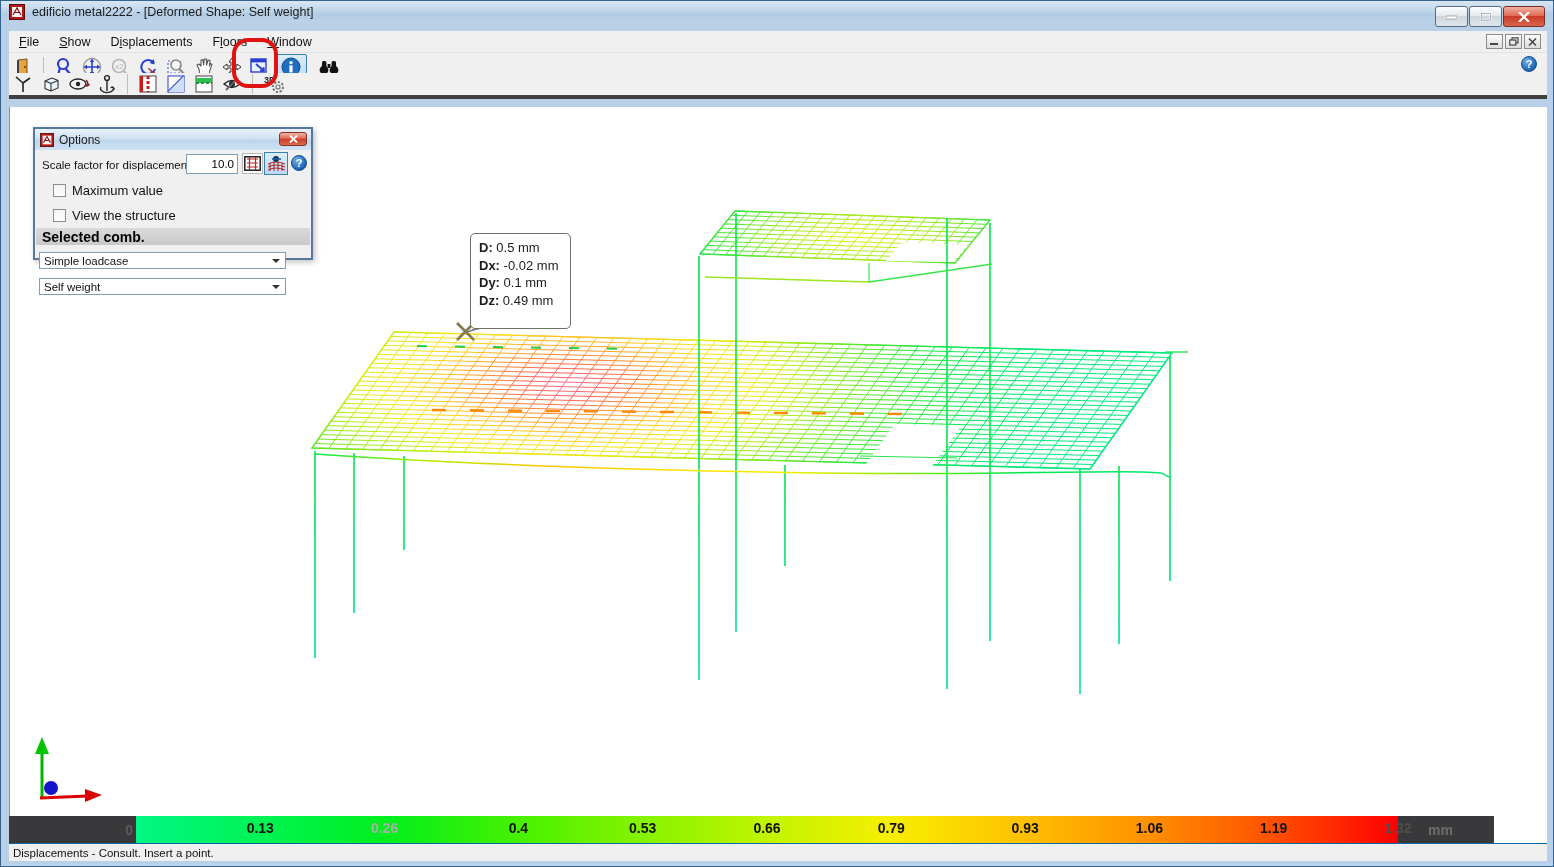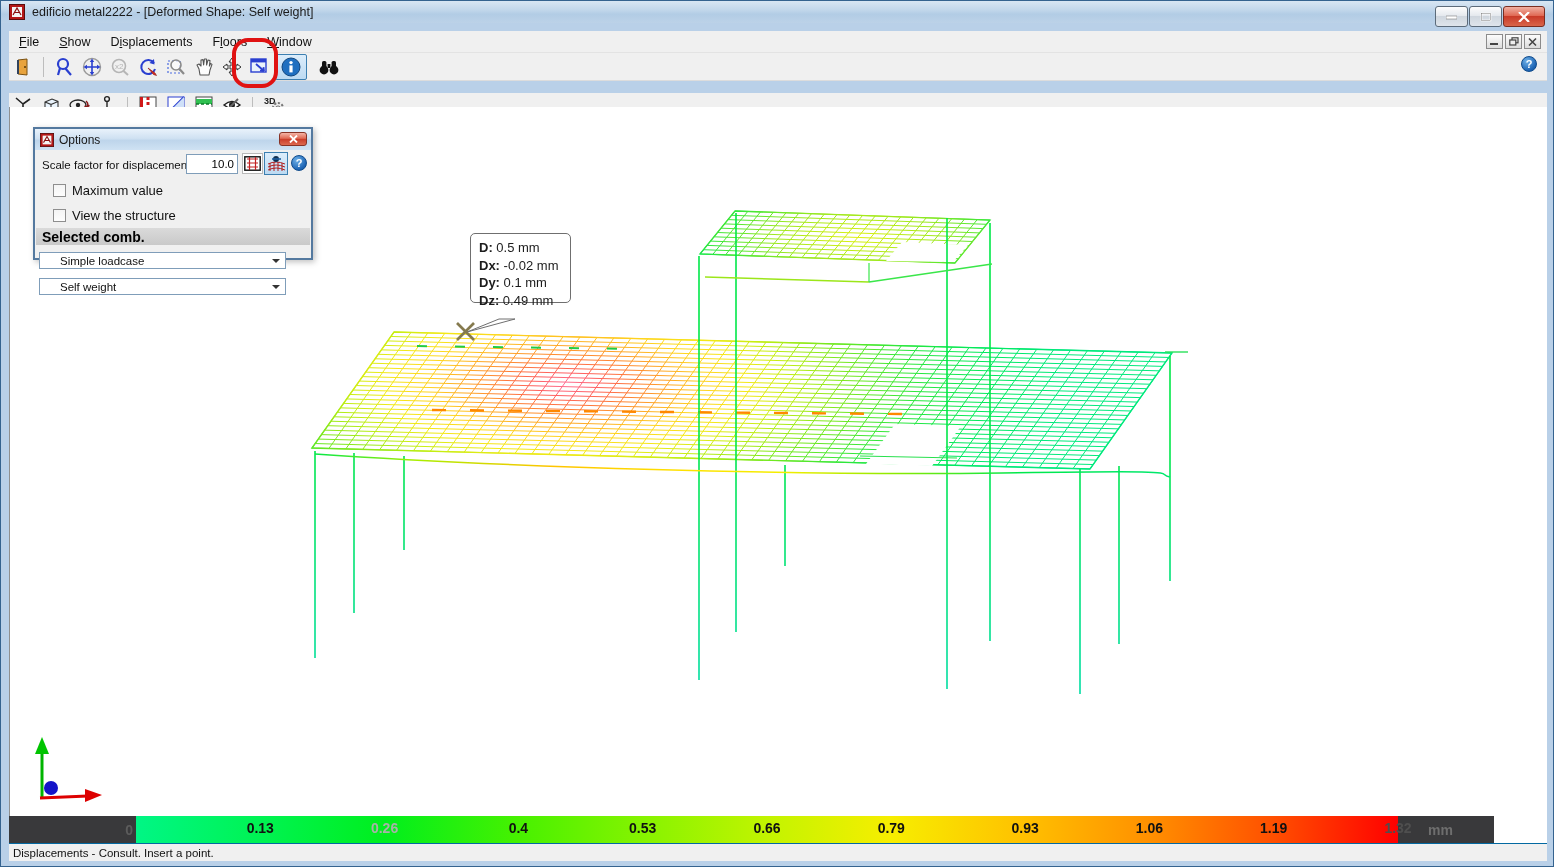--- a/index.html
+++ b/index.html
@@ -24,35 +24,35 @@
   .menubar{position:absolute;left:8px;top:30px;width:1538px;height:22px;background:#f0f0f0;
     display:flex;align-items:center;font-size:12.5px;color:#111;border-bottom:1px solid #e3e3e3;}
   .menu-item{padding:2px 10px;cursor:default;}
   .menu-item u{text-decoration:underline;}
   .mdi-btns{position:absolute;right:6px;top:3px;display:flex;}
   .mdibtn{width:17px;height:15px;border:1px solid #8b8b8b;margin-left:2px;
     background:linear-gradient(#fcfcfc,#dcdcdc);display:flex;align-items:center;justify-content:center;}
   
   .toolbar{position:absolute;left:8px;width:1538px;background:#f0f0f0;display:flex;align-items:center;}
   .tb1{top:52px;height:28px;border-bottom:1px solid #dcdcdc;}
-  .tb2{top:92px;height:26px;border-bottom:2px solid #404040;align-items:flex-end;}
+  .tb2{top:72px;height:26px;border-bottom:4px solid #404040;}
   .tbtn{width:26px;height:24px;display:flex;align-items:center;justify-content:center;margin:0 1px;}
   .tbtn.hl{width:32px;height:26px;border:1px solid #3c7fb1;border-radius:2px;
     background:linear-gradient(#dcedfb,#bcdaf2);}
   .tbsep{width:1px;height:20px;background:#bdbdbd;margin:0 6px;}
   .tb-right{position:absolute;right:10px;top:3px;}
   
   .annotation{position:absolute;left:231px;top:37px;width:46px;height:50px;
     border:4px solid #e01212;border-radius:16px;z-index:50;pointer-events:none;}
   
   .client{position:absolute;left:8px;top:106px;width:1538px;height:709px;background:#ffffff;
     border-left:1px solid #909090;overflow:hidden;}
   .scene{position:absolute;left:0;top:0;}
   
-  .tooltip{position:absolute;left:460px;top:126px;width:101px;height:70px;background:#fff;
+  .tooltip{position:absolute;left:460px;top:126px;width:101px;height:96px;background:#fff;
     border:1px solid #6f6f6f;border-radius:5px;padding:5px 8px;font-size:13px;line-height:17.5px;color:#1c1c1c;z-index:10;}
   .tt-row b{font-weight:bold;}
   
   .dialog{position:absolute;left:23px;top:20px;width:280px;height:133px;background:#f0f0f0;
     border:2px solid #54799f;z-index:20;box-shadow:2px 2px 6px rgba(0,0,0,.25);text-decoration:underline;}
   .dlg-title{position:absolute;left:0;top:0;width:100%;height:21px;
     background:linear-gradient(#e9f2fb,#cfe1f2 45%,#bed5eb 55%,#cfe2f3);
     display:flex;align-items:center;padding:0 5px;font-size:12px;color:#1a1a1a;}
   .dlg-close{position:absolute;right:4px;top:3px;width:28px;height:14px;border:1px solid #883326;border-radius:3px;
     background:linear-gradient(#f4b4a6,#e06a55 45%,#c93b28 50%,#dd6a50);
@@ -63,21 +63,21 @@
     font-size:11.5px;text-align:right;padding:0 3px;font-family:inherit;}
   .icon-btn{position:absolute;top:3px;width:21px;height:21px;background:#fff;border:1px solid #b9b9b9;
     display:flex;align-items:center;justify-content:center;}
   .icon-btn.sel{border:1px solid #3c7fb1;background:linear-gradient(#dcedfb,#bcdaf2);width:24px;height:23px;top:2px;}
   .chk-row{position:absolute;left:18px;display:flex;align-items:center;font-size:13px;color:#111;}
   .chk{width:13px;height:13px;border:1px solid #8e8e8e;background:linear-gradient(#f4f4f4,#fdfdfd);margin-right:6px;}
   .dlg-header{position:absolute;left:1px;top:99px;width:274px;height:17px;
     background:linear-gradient(#dadada,#c9c9c9);font-size:14px;font-weight:bold;color:#000;
     display:flex;align-items:center;padding:0 6px;}
   .combo{position:absolute;left:4px;width:247px;height:17px;background:#fff;border:1px solid #7f9db9;
-    font-size:11.5px;color:#111;display:flex;align-items:center;padding:0 20px;}
+    font-size:11.5px;color:#111;display:flex;align-items:center;padding:0 4px;}
   .combo .arrow-zone{position:absolute;right:1px;top:1px;width:16px;height:13px;
     display:flex;align-items:center;justify-content:center;}
   .tri-down{width:0;height:0;border-left:4px solid transparent;border-right:4px solid transparent;border-top:4px solid #333;}
   .help-circle{width:16px;height:16px;border-radius:50%;
     background:radial-gradient(circle at 35% 30%,#6fb1e8,#1d64b4 70%,#14508f);
     color:#fff;font-size:11px;font-weight:bold;display:flex;align-items:center;justify-content:center;border:1px solid #0f4b8c;}
   
   .scalebar{position:absolute;left:8px;top:815px;width:1538px;height:27px;background:#fff;display:flex;font-size:14px;font-weight:bold;}
   .sb-dark-left{width:127px;height:100%;background:#39393b;display:flex;align-items:center;justify-content:flex-end;padding-right:3px;}
   .sb-grad{position:relative;width:1262px;height:100%;

